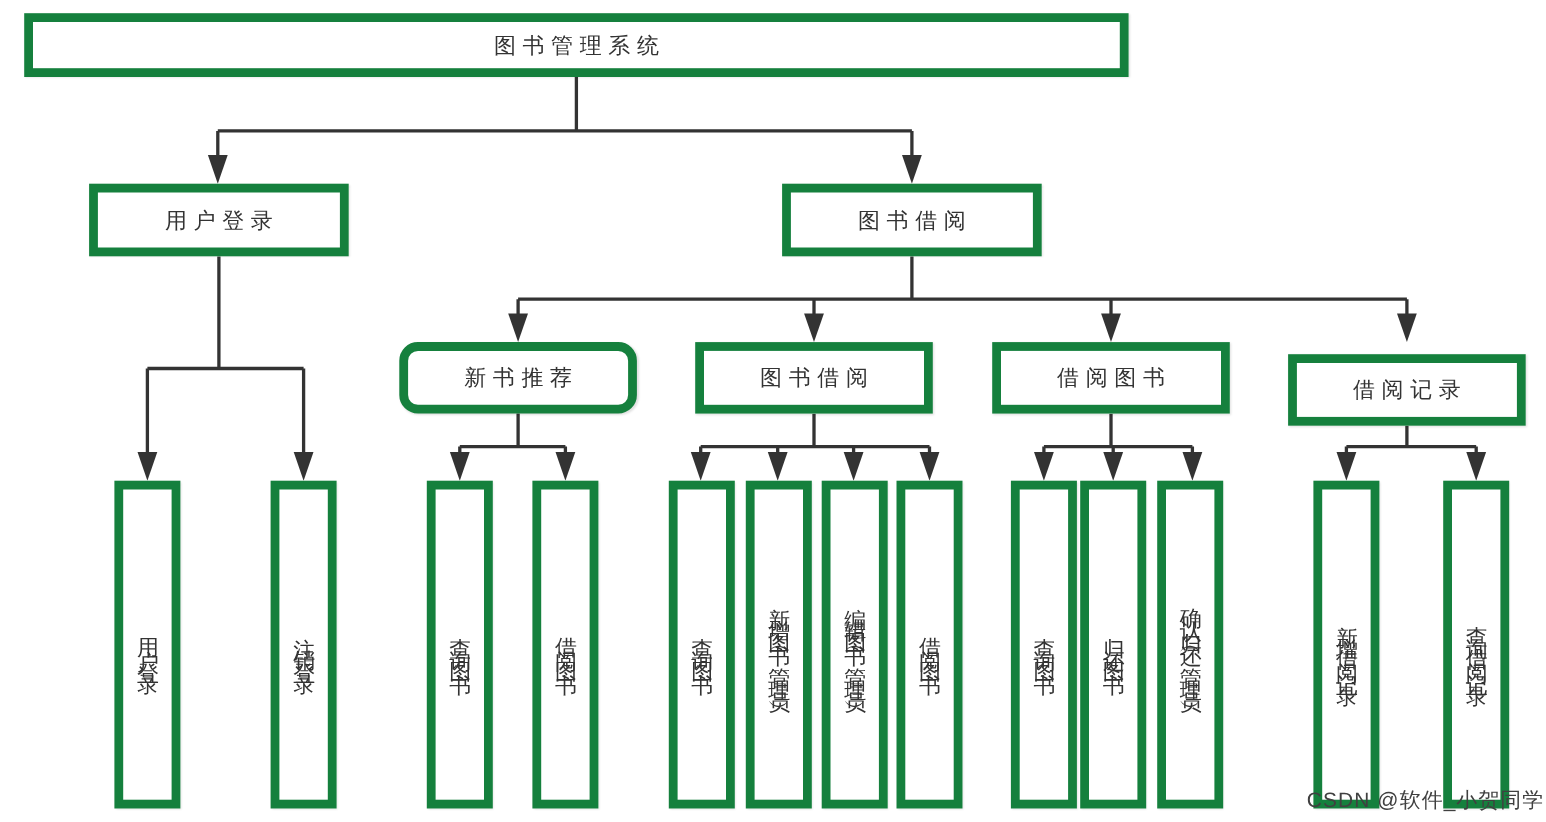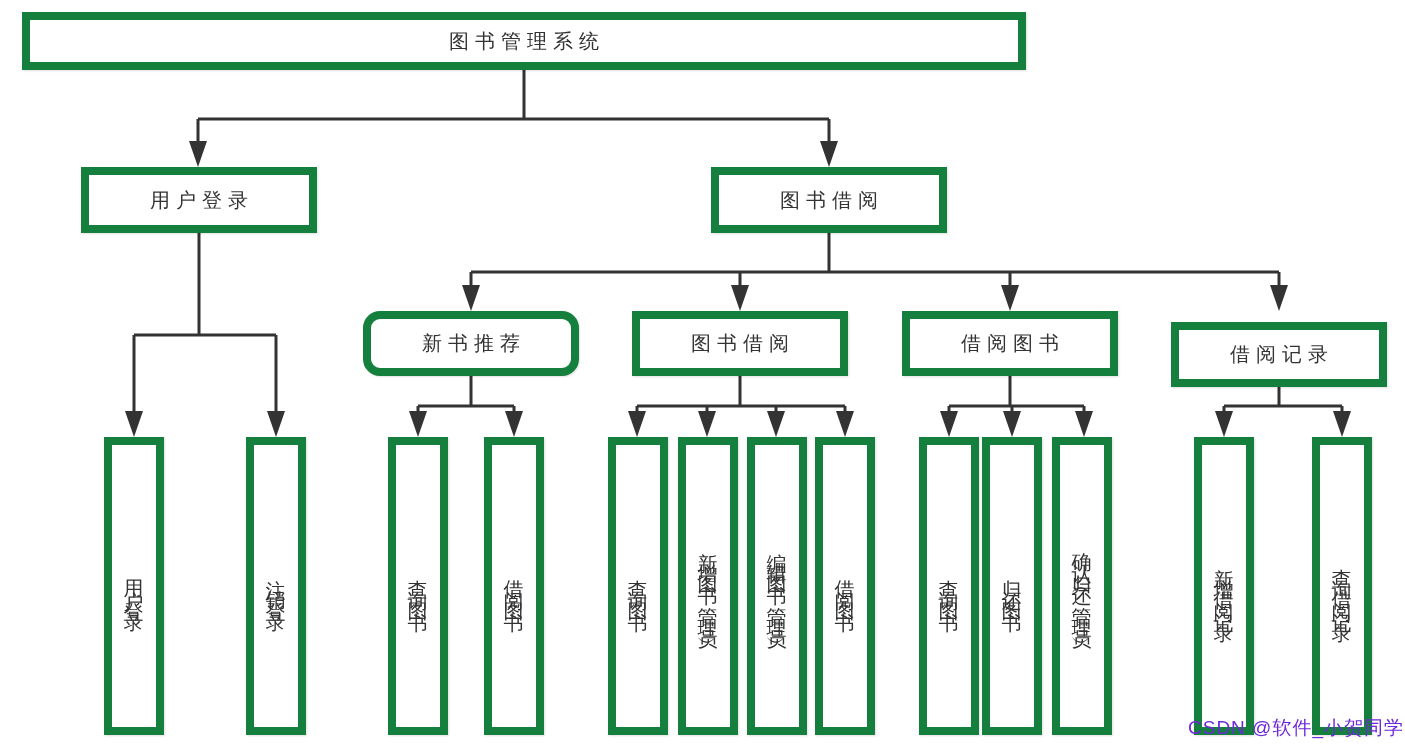--- a/index.html
+++ b/index.html
@@ -44,21 +44,21 @@
     text-orientation: mixed;
     font-size: 20px;
     letter-spacing: 11px;
     line-height: 54px;
   }
   .watermark {
     position: absolute;
     left: 1188px;
     top: 715px;
     font-size: 19px;
-    color: #6d28d9;
+    color: #404040;
     letter-spacing: 1px;
     white-space: nowrap;
   }
   svg path {
     stroke: #333333;
     stroke-width: 3;
     fill: none;
   }
   svg polygon {
     fill: #333333;

